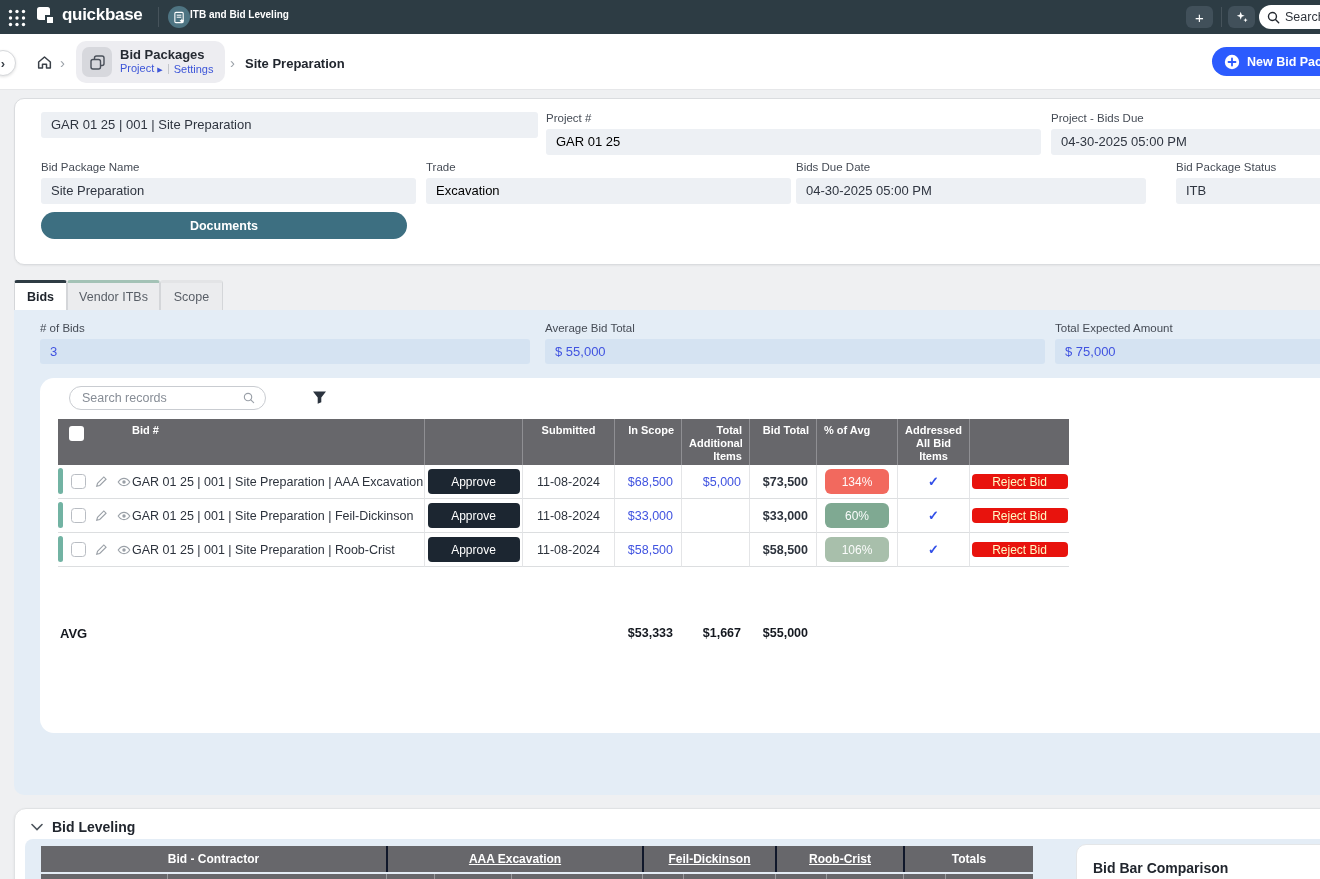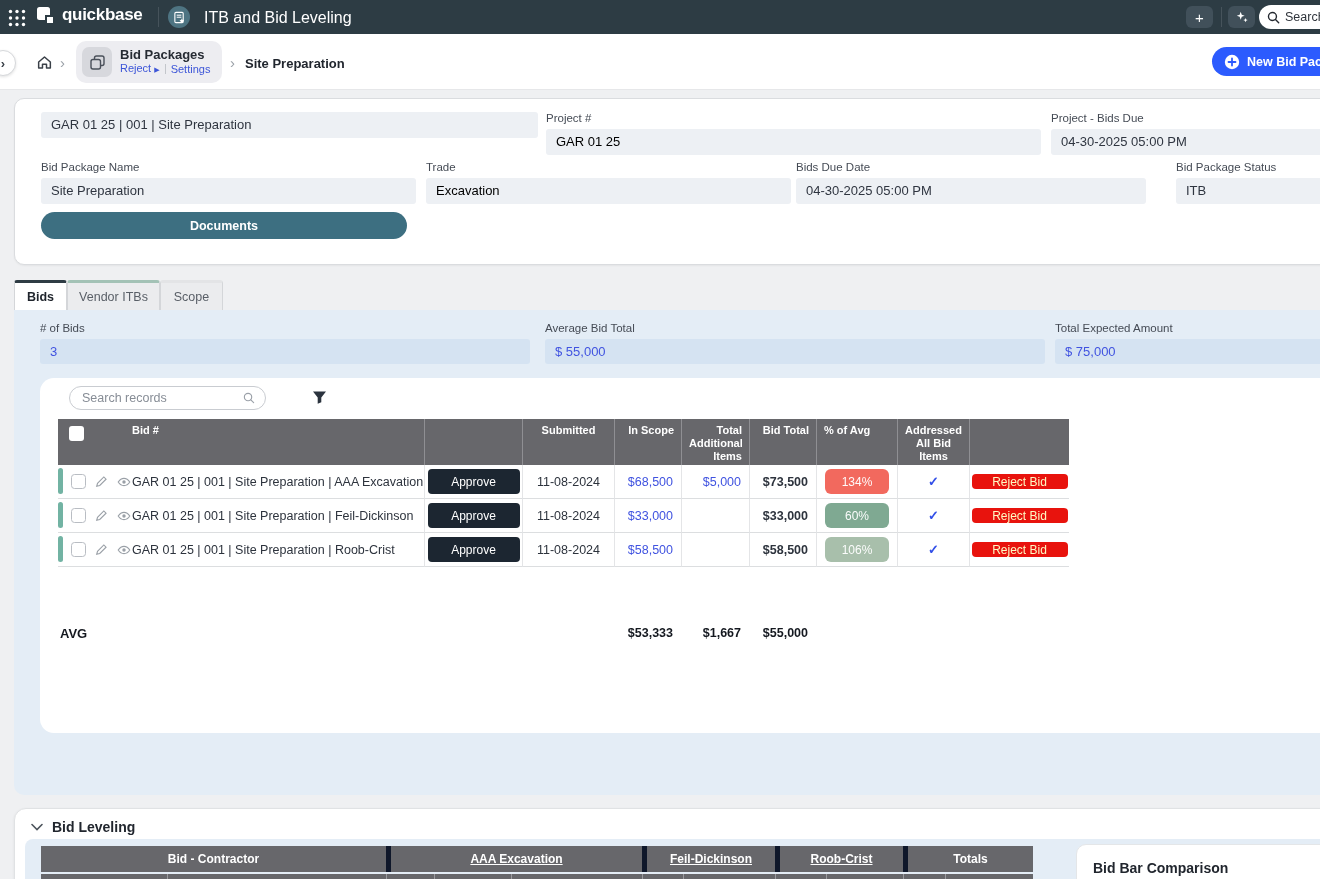--- a/index.html
+++ b/index.html
@@ -8,21 +8,21 @@
 
   
   .topbar { position:absolute; left:0; top:0; width:1320px; height:34px; background:#2d3c44;
             display:flex; align-items:center; }
   .grid-btn { position:absolute; left:8px; top:9px; width:18px; height:18px; cursor:pointer; }
   .qb-logo { position:absolute; left:36px; top:5px; display:flex; align-items:center; gap:7px; }
   .qb-logo .word { color:#fff; font-size:17px; font-weight:bold; letter-spacing:-0.3px; }
   .tb-sep { position:absolute; top:7px; width:1px; height:20px; background:#46535b; }
   .app-avatar { position:absolute; left:168px; top:6px; width:22px; height:22px; border-radius:50%;
                 background:#4e7482; display:flex; align-items:center; justify-content:center; }
-  .app-name { position:absolute; left:204px; top:9px; color:#fff; font-size:16px; font-weight:normal; }
+  .app-name { position:absolute; left:190px; top:9px; color:#fff; font-size:10px; font-weight:bold; }
   .tb-btn { position:absolute; top:6px; width:27px; height:22px; border-radius:6px; background:#41505a;
             color:#fff; display:flex; align-items:center; justify-content:center; font-size:15px; cursor:pointer; }
   .tb-search { position:absolute; left:1259px; top:5px; width:130px; height:24px; border-radius:99px;
                background:#fff; display:flex; align-items:center; padding:0 8px; gap:5px; }
   .tb-search input { border:none; outline:none; width:92px; font-size:12.5px; color:#262b31;
                      font-family:"Liberation Sans",sans-serif; background:transparent; }
   .tb-search input::placeholder { color:#30353c; opacity:1; }
 
   
   .crumbbar { position:absolute; left:0; top:34px; width:1320px; height:56px; background:#fff;
@@ -122,21 +122,21 @@
   
   .level-card { position:absolute; left:14px; top:808px; width:1352px; height:120px; background:#fff;
                 border:1px solid #e0e2e4; border-radius:12px; box-shadow:0 1px 3px rgba(0,0,0,.07); }
   .level-head { position:absolute; left:16px; top:10px; display:flex; align-items:center; gap:9px; cursor:pointer; }
   .level-head .ttl { font-size:14px; font-weight:bold; color:#21262e; }
   .level-panel { position:absolute; left:10px; top:30px; right:10px; height:86px; background:#e4edf6;
                  border-radius:8px 8px 0 0; }
   .lvl-grid { position:absolute; left:16px; top:7px; width:992px; display:grid;
               grid-template-columns:345px 256px 133px 128px 130px; }
   .lvl-grid .lh { height:26px; background:#67676b; color:#fff; font-size:12px; font-weight:bold;
-                  display:flex; align-items:center; justify-content:center; border-left:5px solid #0f172a; }
+                  display:flex; align-items:center; justify-content:center; border-left:2px solid #0f172a; }
   .lvl-grid .lh:first-child { border-left:none; }
   .lvl-grid .lh.u { text-decoration:underline; cursor:pointer; }
   .lvl-sliver { position:absolute; left:16px; top:35px; width:992px; height:9px; background:#67676b; }
   .lvl-sliver i { position:absolute; top:0; bottom:0; width:1px; background:#9a9a9e; }
   .chart-card { position:absolute; left:1051px; top:5px; width:288px; height:81px; background:#fff;
                 border:1px solid #e4e6e8; border-radius:10px; }
   .chart-card .ct { position:absolute; left:16px; top:15px; font-size:14px; font-weight:bold; color:#21262e; }
 
   svg { display:block; }
 </style>
@@ -210,21 +210,21 @@
   <div class="table-pill">
     <span class="icon-box">
       <svg width="17" height="17" viewBox="0 0 17 17">
         <rect x="5.5" y="2" width="9.5" height="9.5" rx="2" fill="none" stroke="#4a505a" stroke-width="1.4"></rect>
         <rect x="2" y="5.5" width="9.5" height="9.5" rx="2" fill="#d7d8dd" stroke="#4a505a" stroke-width="1.4"></rect>
       </svg>
     </span>
     <span>
       <div class="tname">Bid Packages</div>
       <div class="links">
-        <span><span>Reject</span>
+        <span><span>Project</span>
           <span style="font-size:7px"> ▶</span></span>
         <span class="vline"></span>
         <span>Settings</span>
       </div>
     </span>
   </div>
   <div class="crumb-chev" style="left:230px">›</div>
   <div class="crumb-title" style="left:245px">Site Preparation</div>
   <div class="new-btn">
     <svg width="16" height="16" viewBox="0 0 16 16">

